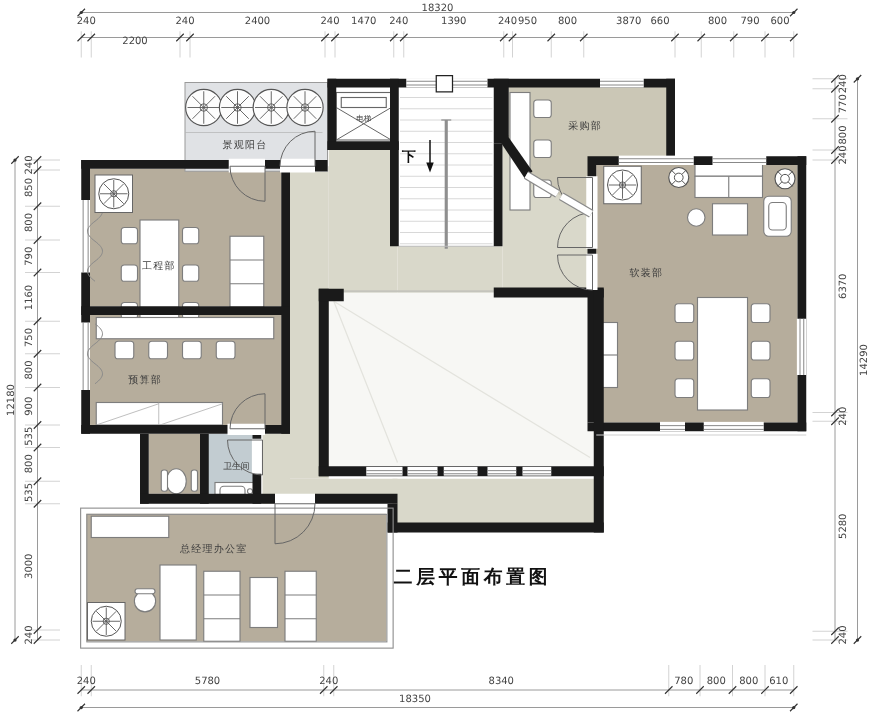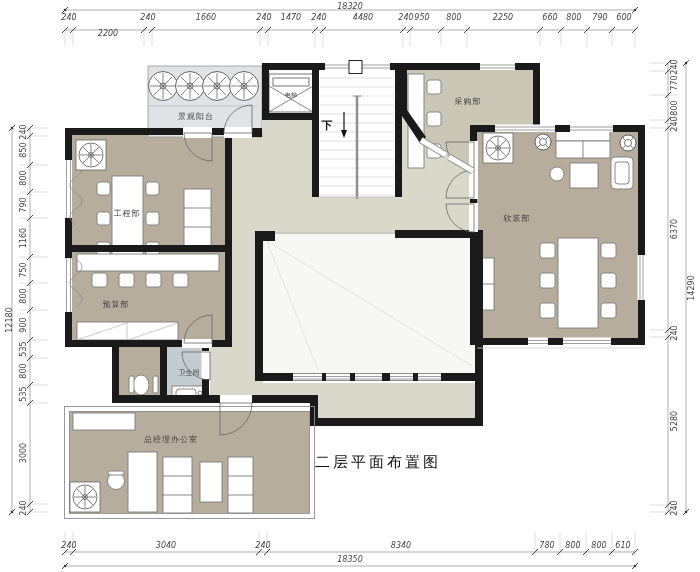--- a/index.html
+++ b/index.html
@@ -5,25 +5,25 @@
   html,body{margin:0;padding:0;background:#fff;}
   .stage{position:relative;width:700px;height:572px;background:#ffffff;overflow:hidden;
          font-family:"DejaVu Sans","Liberation Sans",sans-serif;}
   svg{position:absolute;left:0;top:0;}
   .lbl{position:absolute;transform:translate(-50%,-50%);color:#3c3c3c;font-size:8px;
        letter-spacing:1px;white-space:nowrap;font-family:Liberation Mono, monospace;}
   .lbl.small{font-size:6px;letter-spacing:0;}
   .lbl.mid{font-size:7px;letter-spacing:0;}
   .lbl.stair{font-size:11px;font-weight:600;color:#111;letter-spacing:0;}
   .title{position:absolute;transform:translate(-50%,-50%);color:#111;font-size:15px;
-         letter-spacing:3px;font-weight:400;white-space:nowrap;
+         letter-spacing:3px;font-weight:700;white-space:nowrap;
          font-family:"Liberation Sans","DejaVu Sans",sans-serif;}
   .dimh,.dimv{position:absolute;font-size:8px;color:#444;white-space:nowrap;
               font-family:"DejaVu Sans",sans-serif;}
-  .dimh{transform:translate(-50%,-50%);font-style:italic;}
+  .dimh{transform:translate(-50%,-50%);}
   .dimv{transform:translate(-50%,-50%) rotate(-90deg);}
 </style>
 </head>
 <body>
 
 <div class="stage">
 
 <svg width="700" height="572" viewBox="0 0 700 572">
   <defs>
     <g id="sym-tree">
@@ -274,37 +274,37 @@
 <div class="lbl" style="left:127px;top:213px">工程部</div>
 <div class="lbl" style="left:116px;top:304px">预算部</div>
 <div class="lbl mid" style="left:189px;top:373px">卫生间</div>
 <div class="lbl" style="left:171px;top:439px">总经理办公室</div>
 <div class="title" style="left:378px;top:462px">二层平面布置图</div>
 
 <span class="dimh" style="left:350px;top:6px">18320</span>
 <span class="dimh" style="left:69px;top:17px">240</span>
 <span class="dimh" style="left:108px;top:33px">2200</span>
 <span class="dimh" style="left:148px;top:17px">240</span>
-<span class="dimh" style="left:206px;top:17px">1660</span>
+<span class="dimh" style="left:206px;top:17px">2400</span>
 <span class="dimh" style="left:264px;top:17px">240</span>
 <span class="dimh" style="left:291px;top:17px">1470</span>
 <span class="dimh" style="left:319px;top:17px">240</span>
-<span class="dimh" style="left:363px;top:17px">4480</span>
+<span class="dimh" style="left:363px;top:17px">1390</span>
 <span class="dimh" style="left:406px;top:17px">240</span>
 <span class="dimh" style="left:422px;top:17px">950</span>
 <span class="dimh" style="left:454px;top:17px">800</span>
-<span class="dimh" style="left:503px;top:17px">2250</span>
-<span class="dimh" style="left:550px;top:17px">660</span>
+<span class="dimh" style="left:503px;top:17px">3870</span>
+<span class="dimh" style="left:528px;top:17px">660</span>
 <span class="dimh" style="left:574px;top:17px">800</span>
 <span class="dimh" style="left:600px;top:17px">790</span>
 <span class="dimh" style="left:624px;top:17px">600</span>
 
-<span class="dimh" style="left:350px;top:559px">18350</span>
+<span class="dimh" style="left:332px;top:559px">18350</span>
 <span class="dimh" style="left:69px;top:545px">240</span>
-<span class="dimh" style="left:166px;top:545px">3040</span>
+<span class="dimh" style="left:166px;top:545px">5780</span>
 <span class="dimh" style="left:263px;top:545px">240</span>
 <span class="dimh" style="left:401px;top:545px">8340</span>
 <span class="dimh" style="left:547px;top:545px">780</span>
 <span class="dimh" style="left:573px;top:545px">800</span>
 <span class="dimh" style="left:599px;top:545px">800</span>
 <span class="dimh" style="left:623px;top:545px">610</span>
 
 <span class="dimv" style="left:9px;top:320px">12180</span>
 <span class="dimv" style="left:23px;top:132px">240</span>
 <span class="dimv" style="left:23px;top:150px">850</span>

